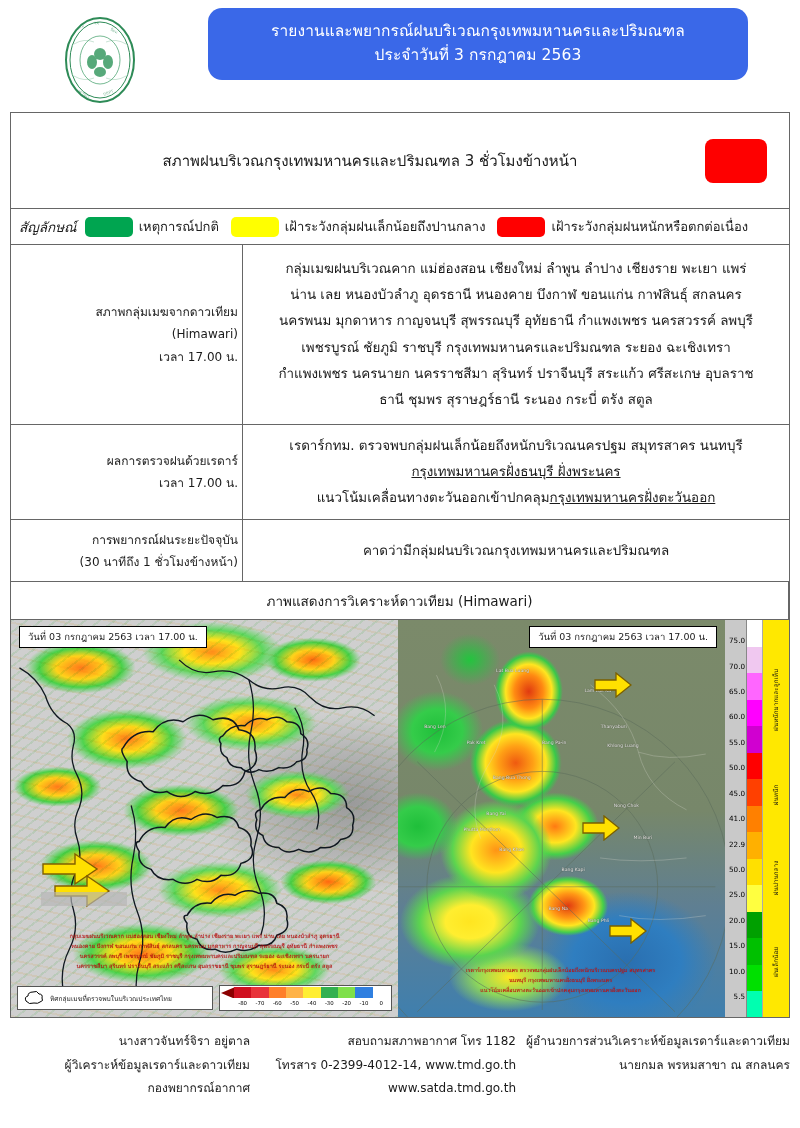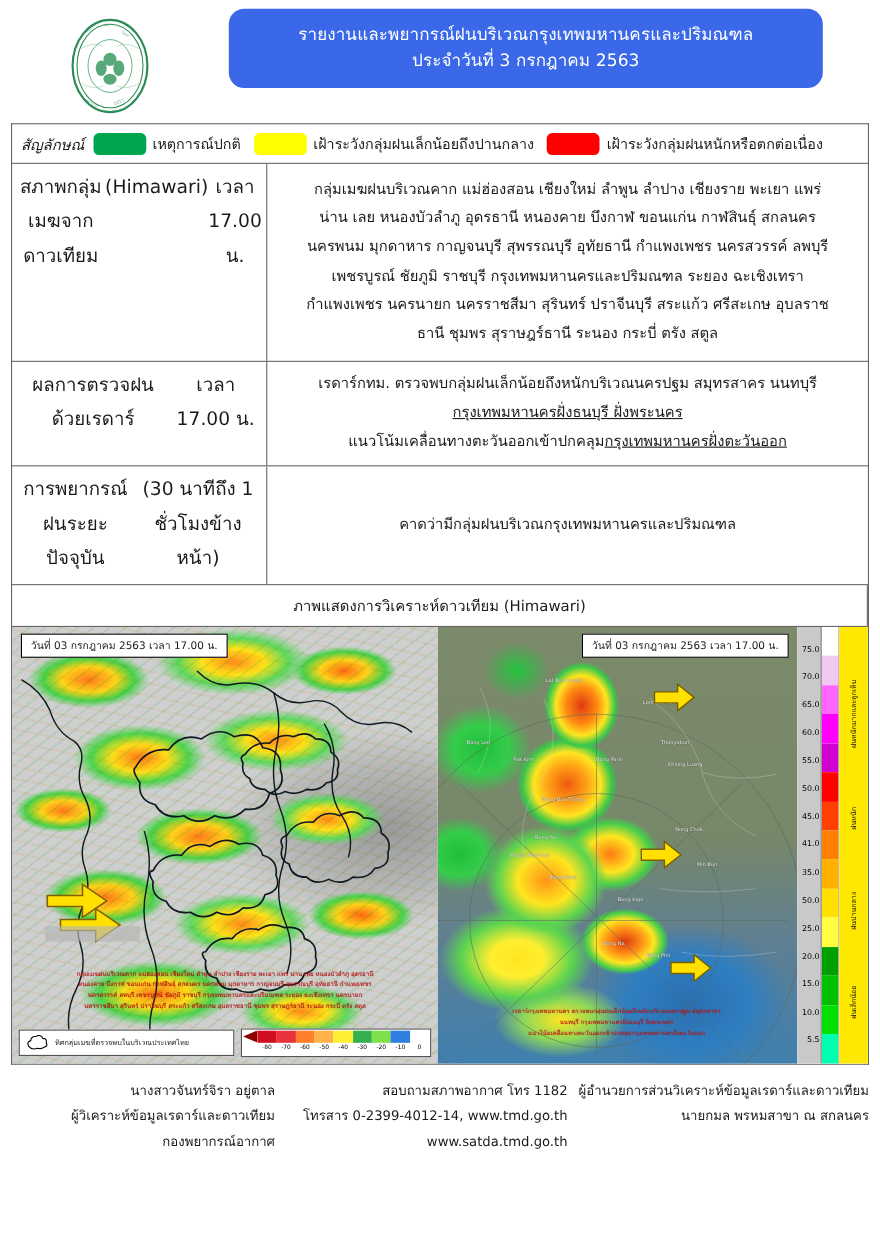--- a/index.html
+++ b/index.html
@@ -105,25 +105,25 @@
     flex: 0 0 auto;
   }
   .legend-item-text { font-size: 13px; margin-right: 6px; }
 
   
   .cell-left {
     width: 232px;
     flex: 0 0 232px;
     border-right: 1.2px solid #666;
     display: flex;
-    flex-direction: row;
-    align-items: flex-start;
+    flex-direction: column;
+    align-items: flex-end;
     justify-content: center;
     text-align: center;
-    font-size: 17px;
+    font-size: 12px;
     line-height: 1.85;
     padding: 6px 4px;
   }
   .cell-right {
     flex: 1;
     display: flex;
     flex-direction: column;
     align-items: center;
     justify-content: center;
     text-align: center;
@@ -389,20 +389,24 @@
       </div>
     </div>
     <div class="title-banner">
       <div class="title-line">รายงานและพยากรณ์ฝนบริเวณกรุงเทพมหานครและปริมณฑล</div>
       <div class="title-line">ประจำวันที่ 3 กรกฎาคม 2563</div>
     </div>
   </div>
 
   <div class="sheet">
 
+    <div class="status-row">
+      <div class="status-text">สภาพฝนบริเวณกรุงเทพมหานครและปริมณฑล 3 ชั่วโมงข้างหน้า</div>
+      <div class="status-flag"></div>
+    </div>
 
     <div class="legend-row">
       <span class="legend-label">สัญลักษณ์</span>
       <span class="swatch" style="background:#00a550"></span>
       <span class="legend-item-text">เหตุการณ์ปกติ</span>
       <span class="swatch" style="background:#ffff00"></span>
       <span class="legend-item-text">เฝ้าระวังกลุ่มฝนเล็กน้อยถึงปานกลาง</span>
       <span class="swatch" style="background:#ff0000"></span>
       <span class="legend-item-text">เฝ้าระวังกลุ่มฝนหนักหรือตกต่อเนื่อง</span>
     </div>
@@ -599,21 +603,21 @@
       <div class="radar-scale">
         <div class="rs-nums">
           <span style="top:5.0%">75.0</span>
           <span style="top:11.4%">70.0</span>
           <span style="top:17.8%">65.0</span>
           <span style="top:24.2%">60.0</span>
           <span style="top:30.6%">55.0</span>
           <span style="top:37.0%">50.0</span>
           <span style="top:43.4%">45.0</span>
           <span style="top:49.8%">41.0</span>
-          <span style="top:56.2%">35.0</span>
+          <span style="top:56.2%">22.9</span>
           <span style="top:62.6%">50.0</span>
           <span style="top:69.0%">25.0</span>
           <span style="top:75.4%">20.0</span>
           <span style="top:81.8%">15.0</span>
           <span style="top:88.2%">10.0</span>
           <span style="top:94.6%">5.5</span>
         </div>
         <div class="rs-bar">
           <i style="background:#ffffff"></i>
           <i style="background:#f0c8f0"></i>

